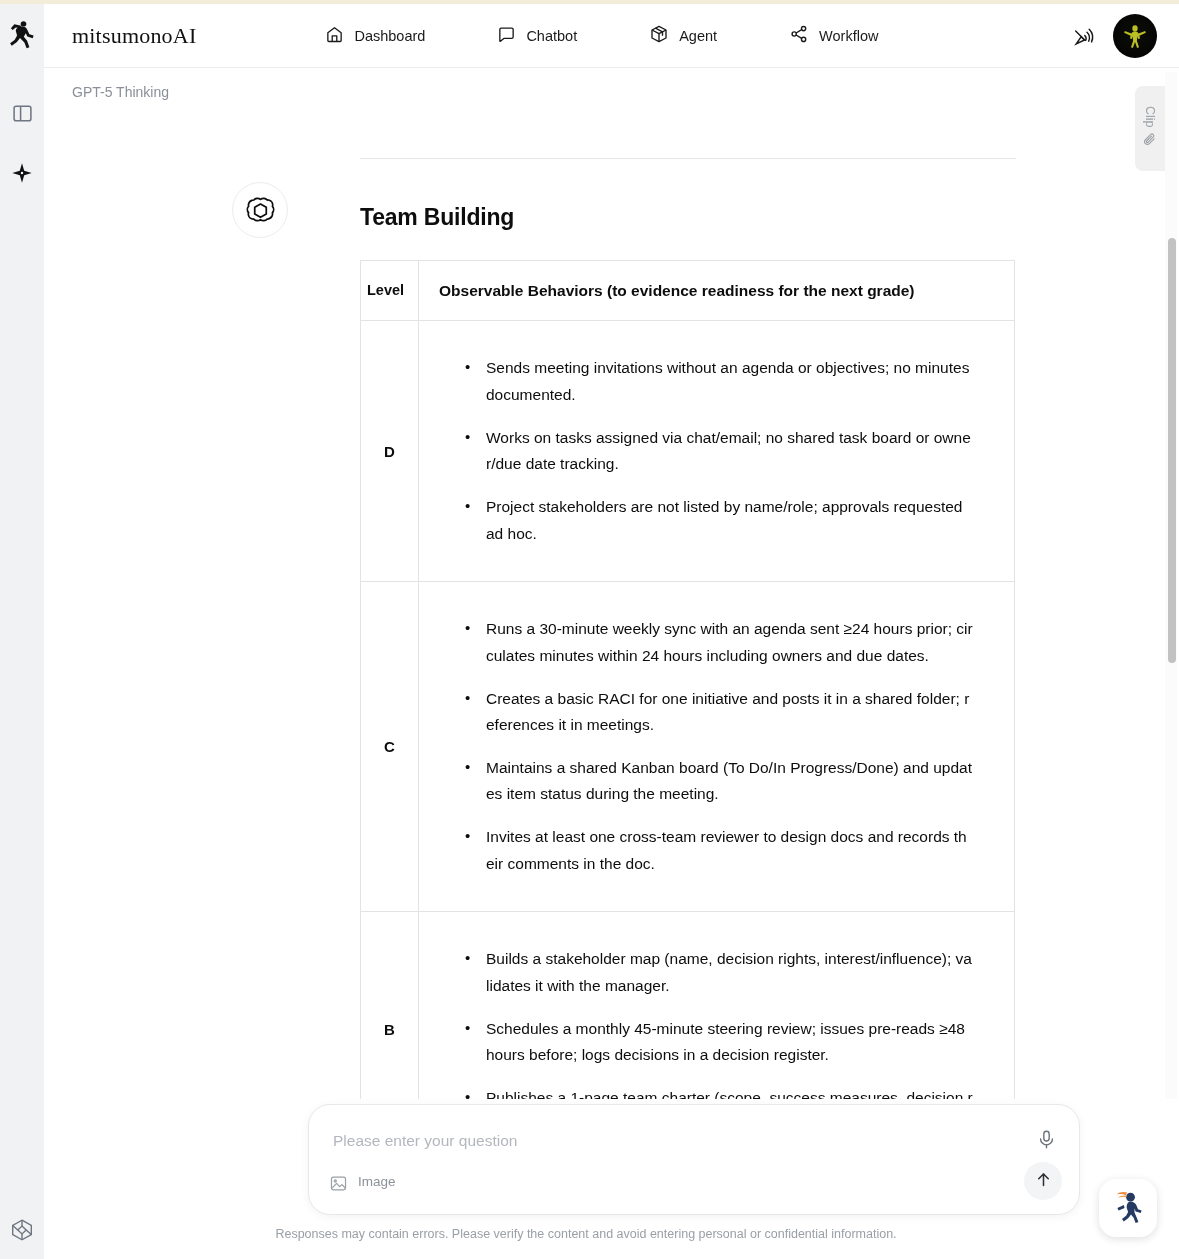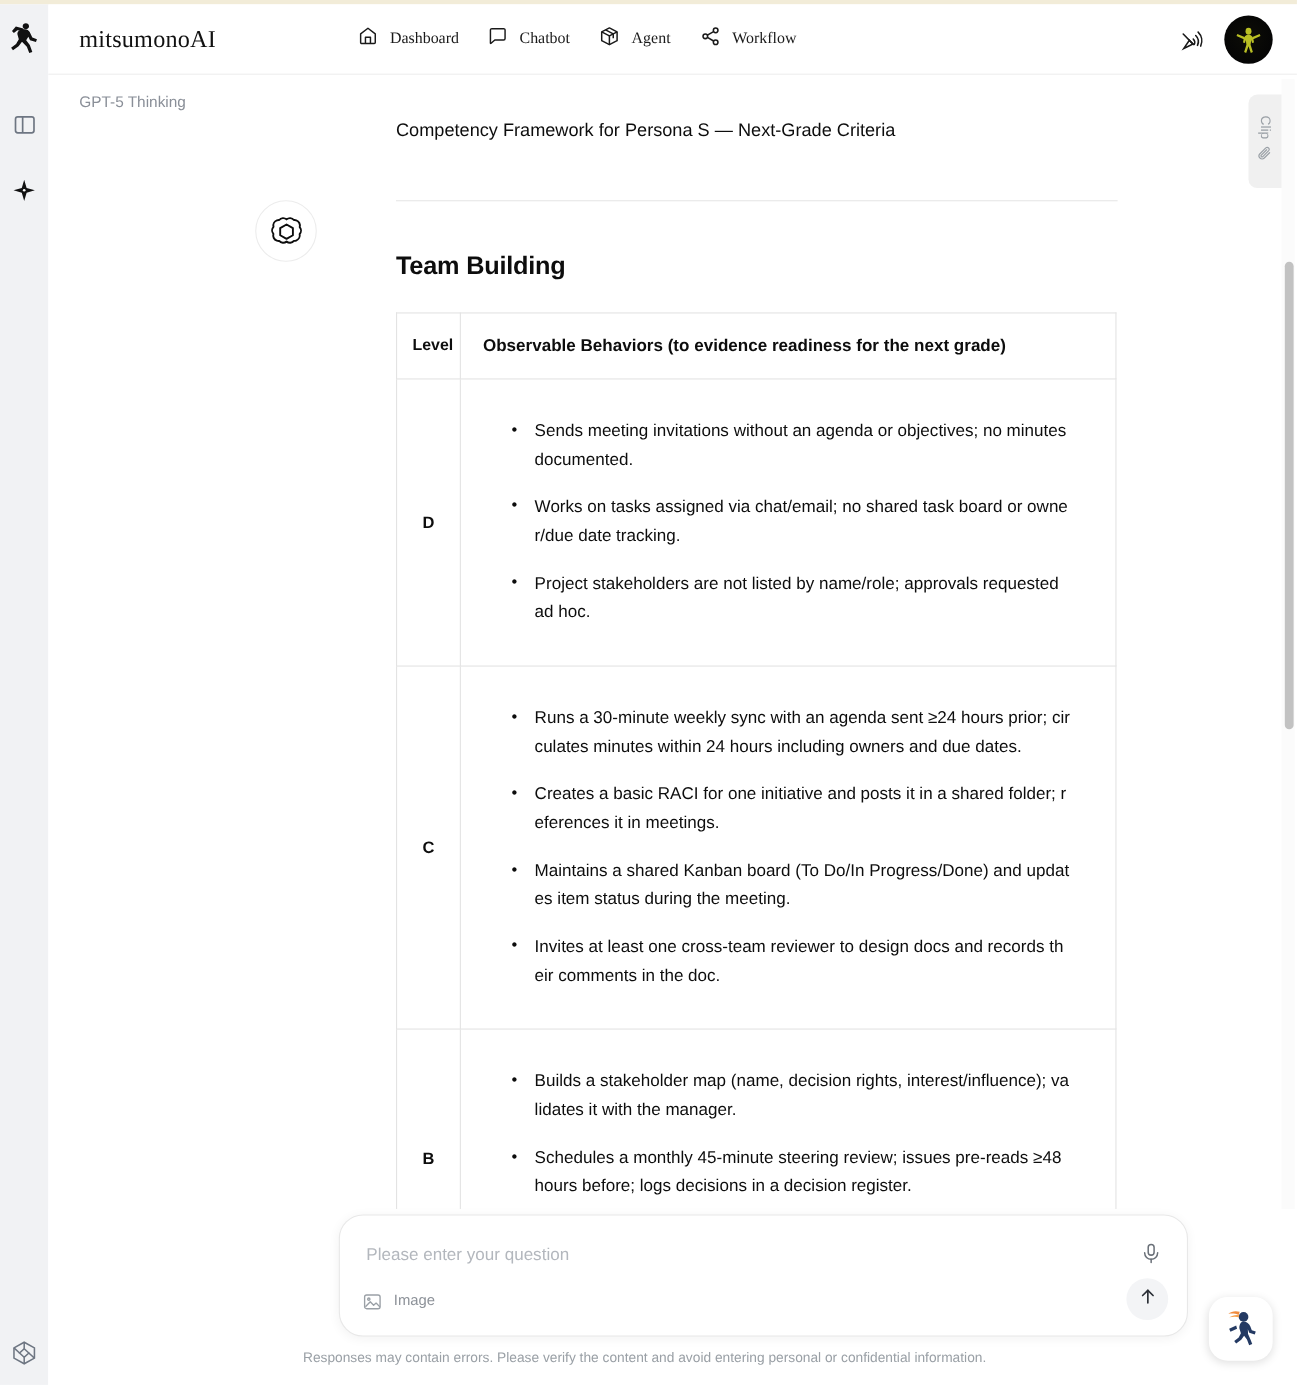--- a/index.html
+++ b/index.html
@@ -35,21 +35,21 @@
   
   .header {
     position: absolute; top: 4px; left: 44px; width: 1135px; height: 64px;
     background: #ffffff; border-bottom: 1px solid #ececec;
     display: flex; align-items: center;
   }
   .brand {
     margin-left: 28px; font-family: "Liberation Serif", serif;
     font-size: 22px; color: #111; letter-spacing: .2px; white-space: nowrap;
   }
-  .nav { display: flex; align-items: flex-start; gap: 26px; margin-left: 129px; font-family: Liberation Serif, serif; }
+  .nav { display: flex; align-items: flex-end; gap: 72px; margin-left: 129px; }
   .nav-item {
     display: flex; align-items: center; gap: 10px;
     font-size: 14.5px; color: #1a1a1a; cursor: pointer; white-space: nowrap;
   }
   .nav-item svg { flex: none; }
   .header-right {
     position: absolute; right: 22px; top: 0; height: 64px;
     display: flex; align-items: center; gap: 16px;
   }
   .avatar {
@@ -86,21 +86,21 @@
   table.rubric {
     margin-top: 29px; width: 655px; border-collapse: collapse;
     table-layout: fixed;
   }
   table.rubric th, table.rubric td {
     border: 1px solid #e3e3e3; vertical-align: middle;
   }
   table.rubric col.level { width: 58px; }
   th.level-h {
     font-size: 14.5px; font-weight: 700; color: #0d0d0d;
-    text-align: right; padding: 18px 6px; line-height: 1.55;
+    text-align: left; padding: 18px 6px; line-height: 1.55;
     word-break: break-all;
   }
   th.beh-h {
     font-size: 15.5px; font-weight: 700; color: #0d0d0d;
     text-align: left; padding: 18px 20px; line-height: 1.5;
   }
   td.level-c {
     text-align: center; font-size: 15px; font-weight: 700; color: #0d0d0d;
   }
   td.beh-c { padding: 18px 22px 18px 20px; }
@@ -300,21 +300,20 @@
 
       <div class="bot-avatar">
         <svg width="33" height="33" viewBox="0 0 40 40" fill="none" stroke="#0d0d0d" stroke-width="2.1" stroke-linejoin="round" stroke-linecap="round">
           <path d="M20 6.6c2.4-2.1 6.1-1.8 8.1.7.8-.1 1.7 0 2.6.3 3 1 4.7 4.3 3.8 7.4 1.9 2.2 1.9 5.6-.1 7.8.7 2.9-.9 6-3.8 7.1-.8.3-1.7.5-2.5.4-2 2.5-5.7 2.8-8.1.7-2.4 2.1-6.1 1.8-8.1-.7-.8.1-1.7 0-2.6-.3-3-1-4.7-4.3-3.8-7.4-1.9-2.2-1.9-5.6.1-7.8-.7-2.9.9-6 3.8-7.1.8-.3 1.7-.5 2.5-.4 2-2.5 5.7-2.8 8.1-.7Z"></path>
           <path d="M20 12.2 27 16.2 27 24.1 20 28.1 13 24.1 13 16.2 Z"></path>
         </svg>
       </div>
 
       <div class="msg-body">
 
-        <div class="doc-title">Competency Framework for Persona S — Next-Grade Criteria</div>
 
         <div class="divider"></div>
 
         <h2 class="section">Team Building</h2>
 
         <table class="rubric">
           <colgroup>
               <col class="level">
               <col>
             </colgroup>

